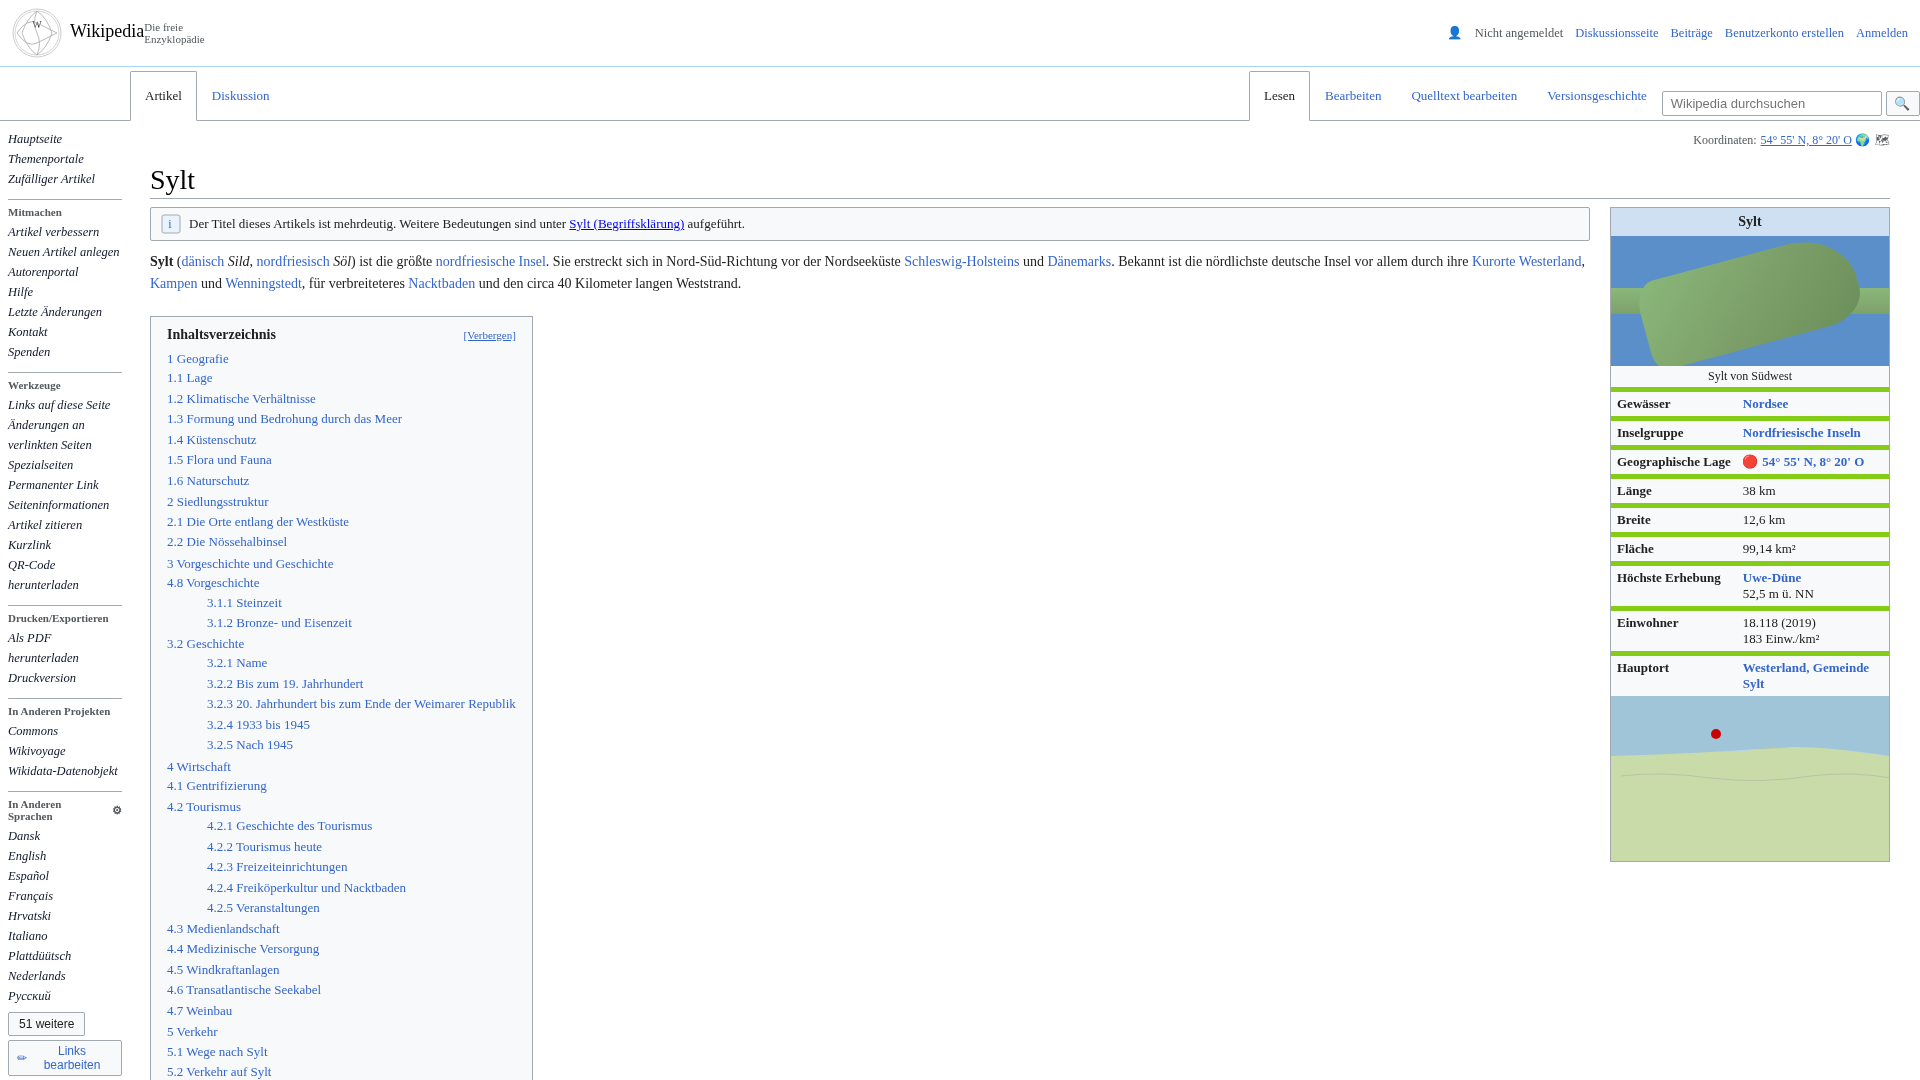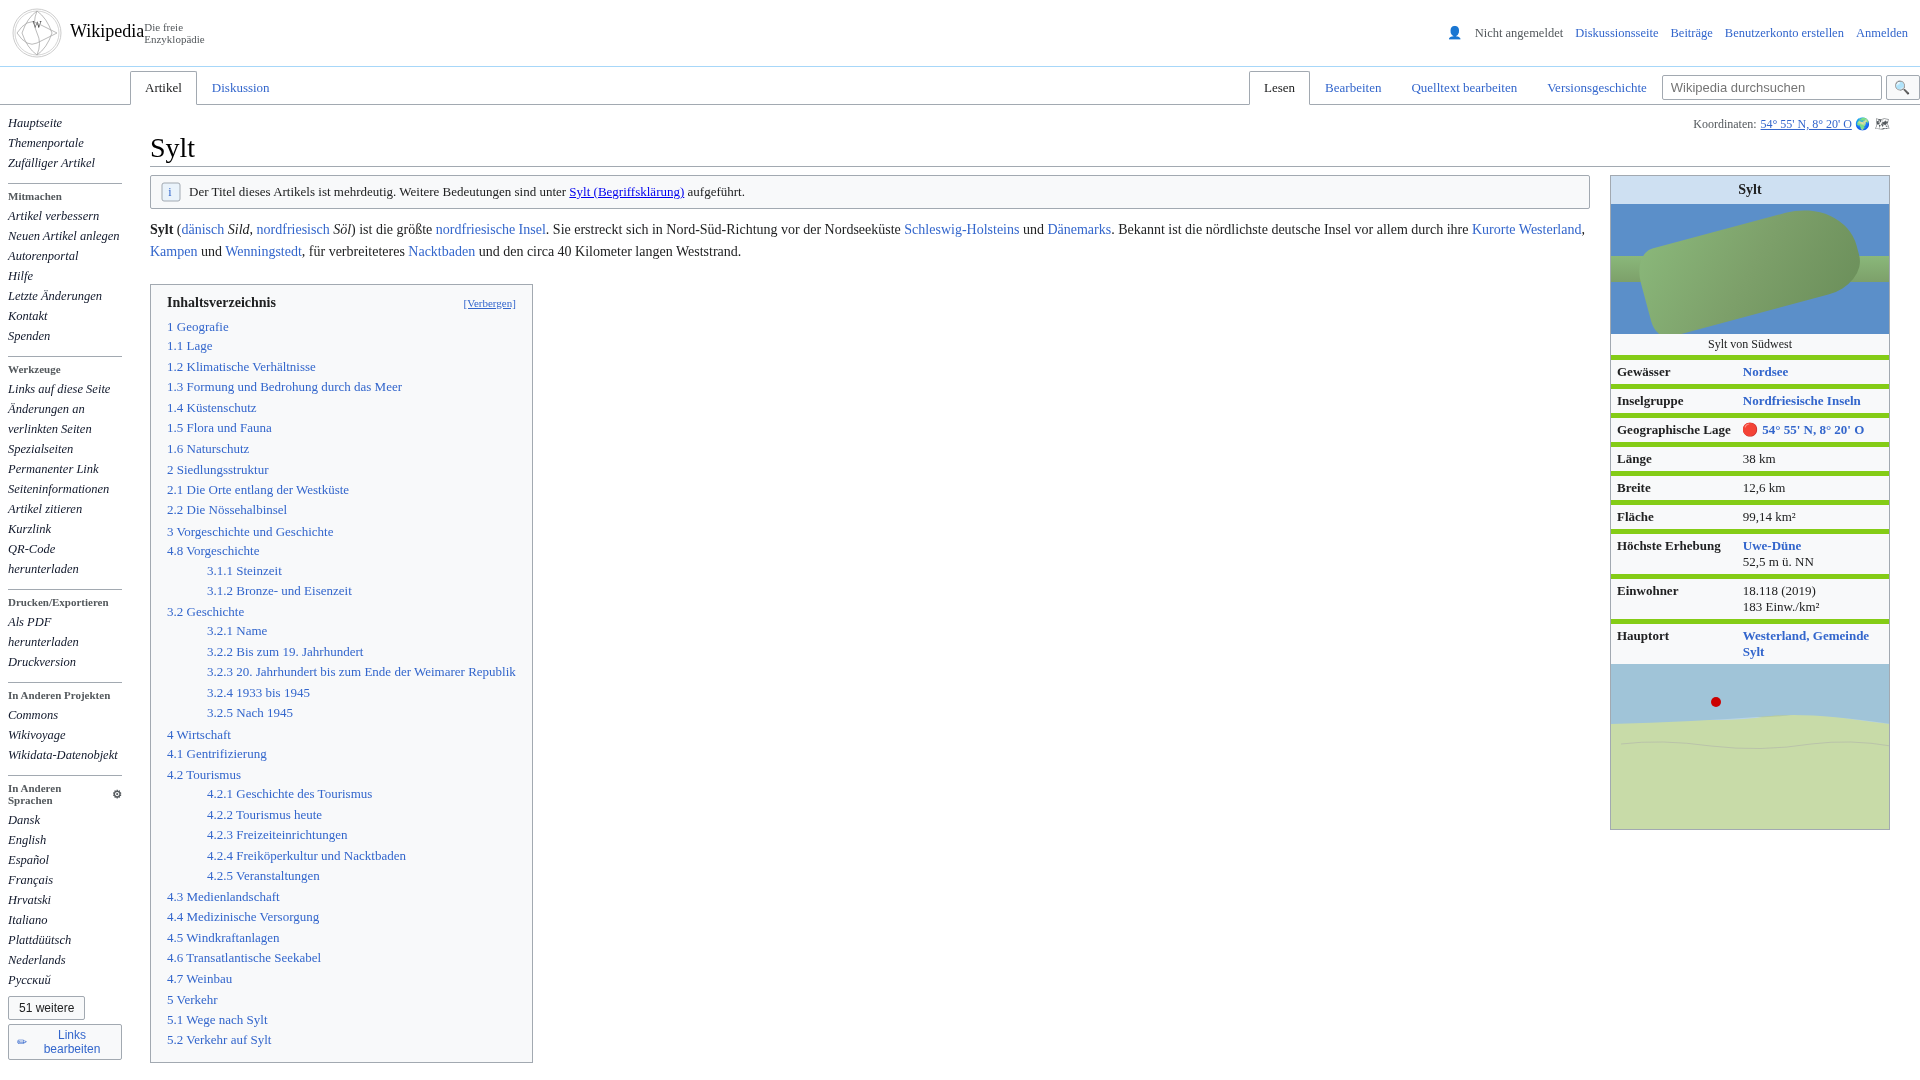--- a/index.html
+++ b/index.html
@@ -11,21 +11,21 @@
     #logo-img { width: 50px; height: 50px; }
     #logo-text { display: flex; flex-direction: row; }
     #logo-title { font-family: 'Linux Libertine', Georgia, serif; font-size: 18px; color: #000; font-weight: normal; }
     #logo-subtitle { font-size: 11px; color: #54595d; }
     
     #top-right { margin-left: auto; display: flex; align-items: center; gap: 12px; font-size: 12.5px; color: #54595d; }
     #top-right a { color: #3366cc; text-decoration: none; }
     
     
     #tabs-bar { display: flex; align-items: flex-end; padding: 0 0 0 130px; border-bottom: 1px solid #a2a9b1; background: #fff; margin-top: 4px; }
-    .tab { padding: 8px 14px; font-size: 13px; cursor: pointer; border: 1px solid transparent; margin-bottom: -1px; color: #3366cc; text-decoration: none; text-align: right; }
+    .tab { padding: 16px 14px; font-size: 13px; cursor: pointer; border: 1px solid transparent; margin-bottom: -1px; color: #3366cc; text-decoration: none; text-align: right; }
     .tab.active { background: #fff; border: 1px solid #a2a9b1; border-bottom-color: #fff; color: #202122; border-radius: 2px 2px 0 0; }
     
     #search-box { margin-left: auto; display: flex; align-items: center; gap: 4px; margin-bottom: 4px; }
     #search-input { padding: 4px 8px; border: 1px solid #a2a9b1; border-radius: 2px; font-size: 13px; width: 220px; color: #54595d; }
     #search-btn { padding: 4px 8px; border: 1px solid #a2a9b1; background: #f8f9fa; cursor: pointer; border-radius: 2px; font-size: 13px; }
     
     
     #main-layout { display: flex; }
     
     
@@ -34,21 +34,21 @@
     .sidebar-heading { font-size: 11px; font-weight: bold; color: #54595d; margin-bottom: 4px; text-transform: capitalize; }
     .sidebar-item { display: block; color: #0f172a; text-decoration: none; font-size: 12.5px; line-height: 1.6; cursor: pointer; font-style: italic; }
     .sidebar-divider { height: 1px; background: #a2a9b1; margin: 6px 8px; }
     
     #main-content-area { flex: 1; padding: 12px 20px; max-width: 1780px; }
     
     
     #page-title { font-family: 'Linux Libertine', Georgia, serif; font-size: 28px; font-weight: normal; border-bottom: 1px solid #a2a9b1; margin-bottom: 8px; padding-bottom: 2px; color: #000; }
     
     
-    #coords-bar { display: flex; justify-content: flex-end; font-size: 12px; color: #54595d; margin-bottom: 0; align-items: center; gap: 4px; }
+    #coords-bar { display: flex; justify-content: flex-end; font-size: 12px; color: #54595d; margin-bottom: 16px; align-items: center; gap: 4px; }
     #coords-bar a { color: #3366cc; }
     
     
     #disambig { display: flex; align-items: center; gap: 8px; border: 1px solid #a2a9b1; background: #f8f9fa; padding: 6px 10px; margin-bottom: 10px; font-size: 13px; border-radius: 2px; }
     #disambig-icon { width: 20px; height: 20px; flex-shrink: 0; }
     
     .article-para { font-size: 14px; line-height: 1.6; margin-bottom: 10px; }
     .article-para a { color: #3366cc; text-decoration: none; }
     
     

